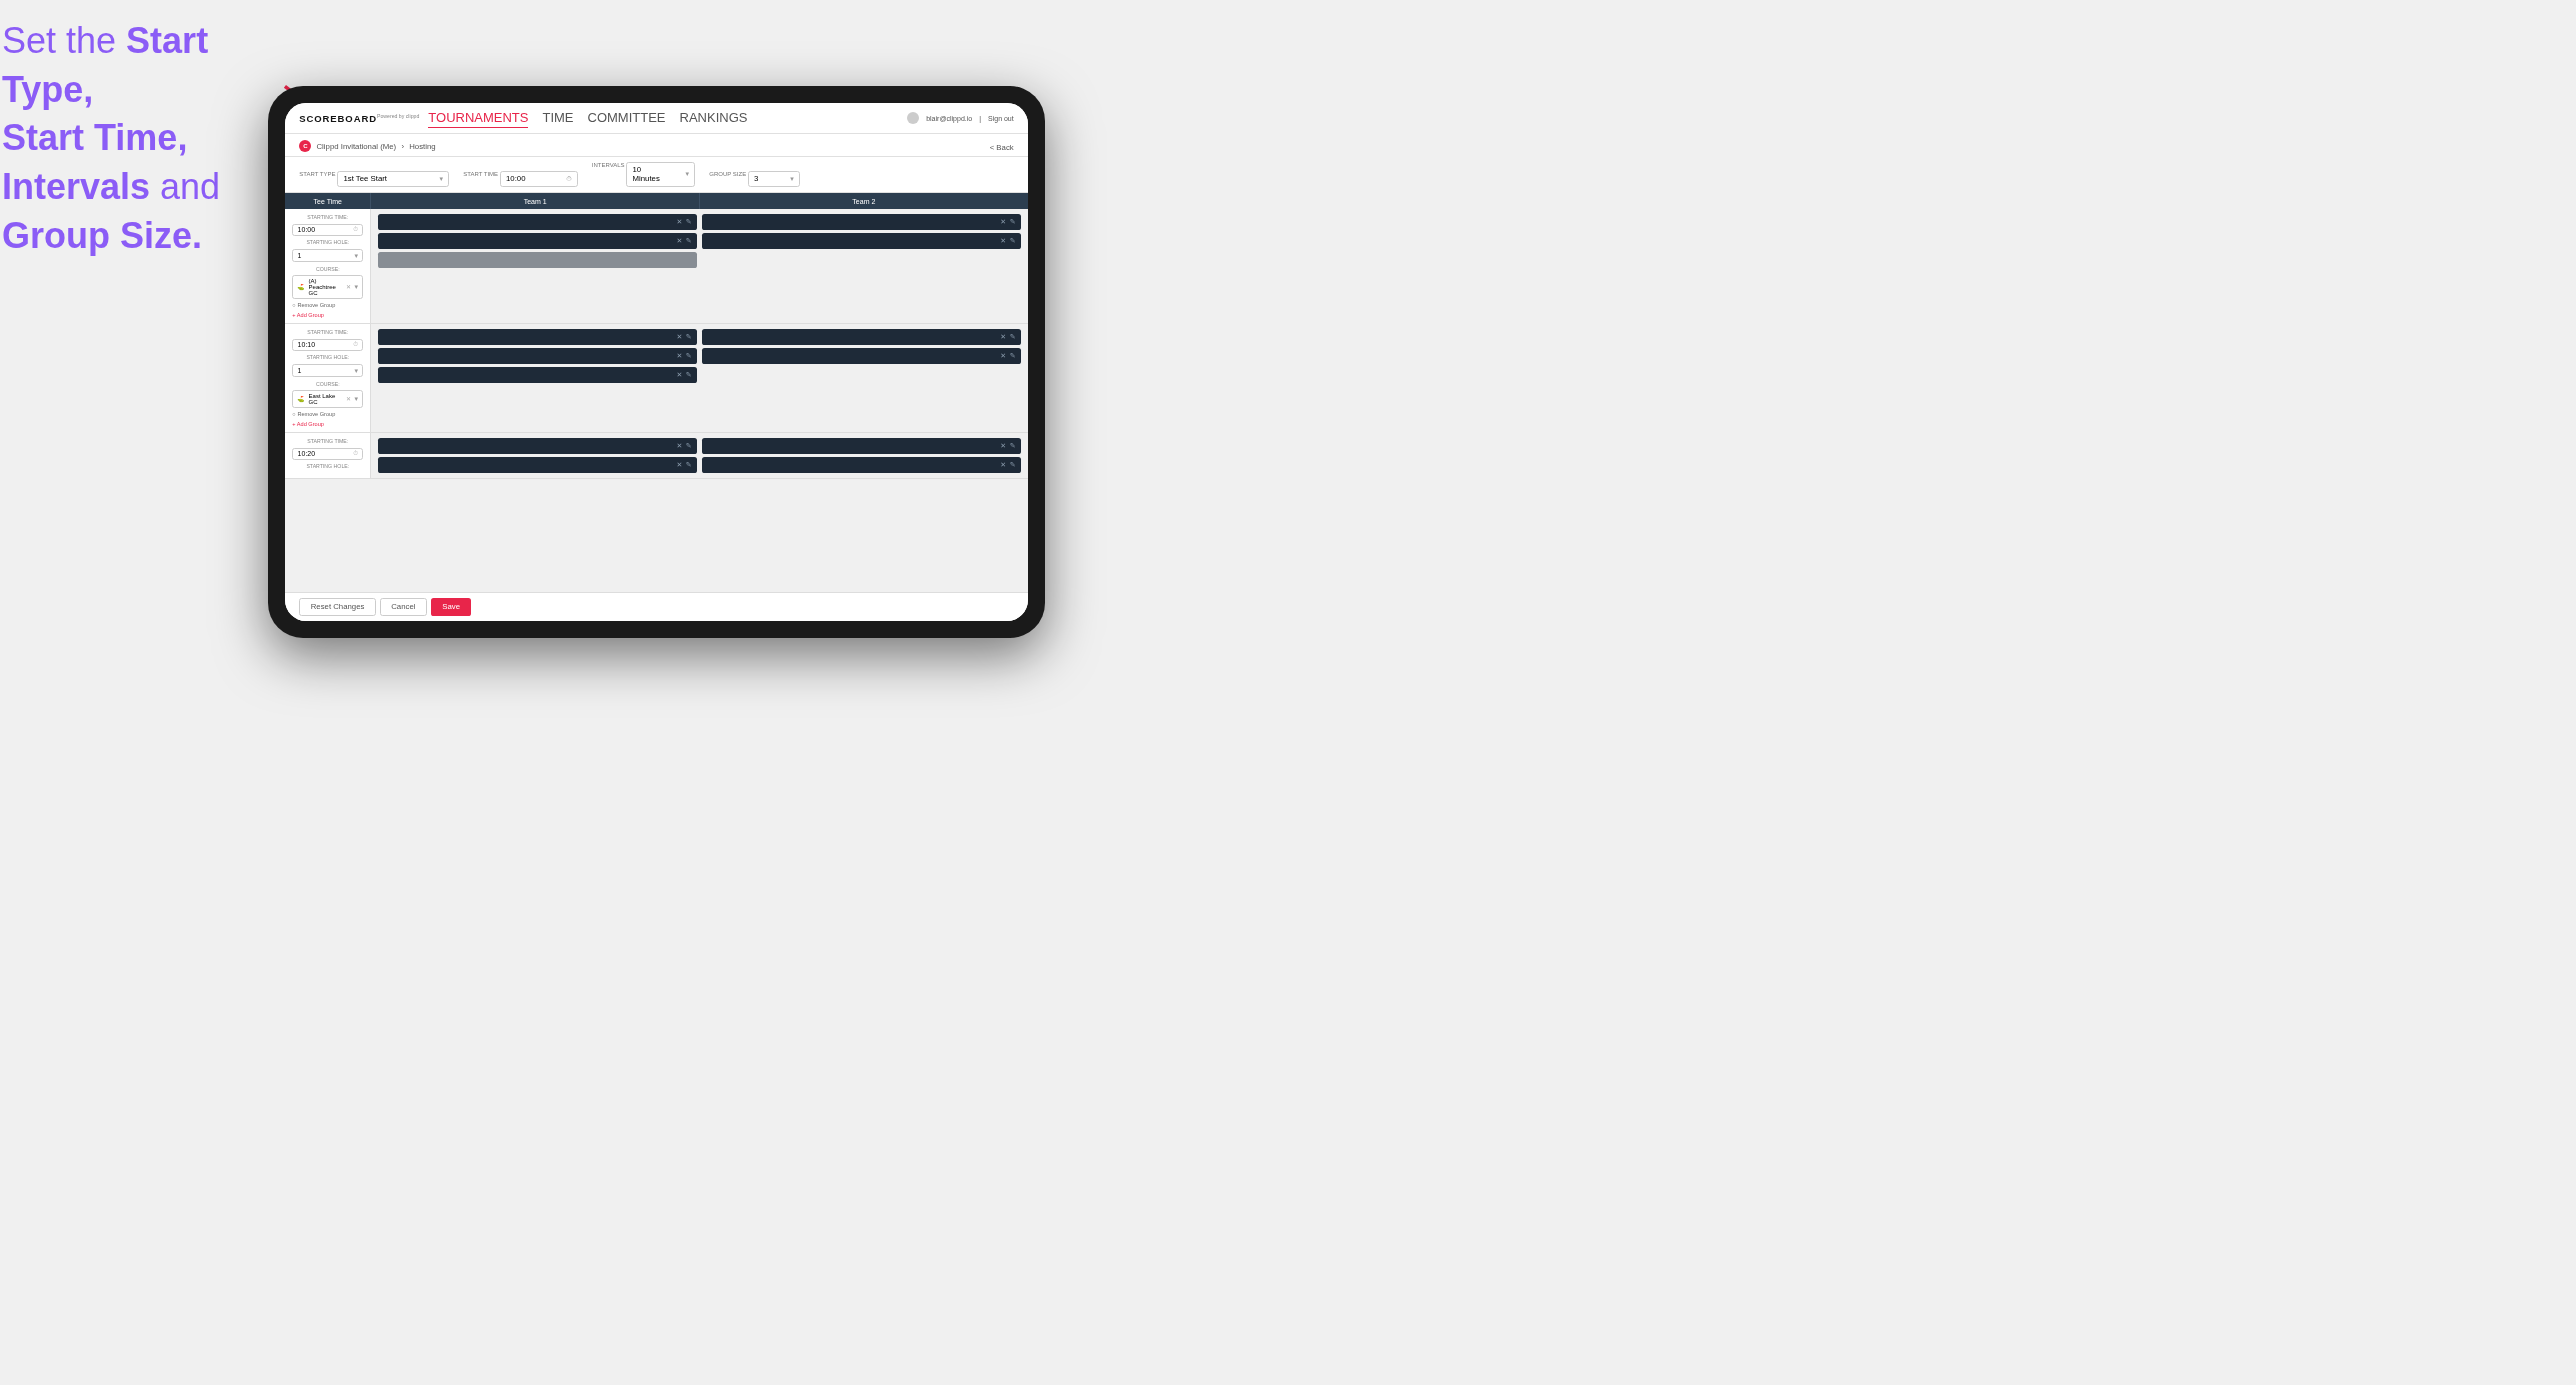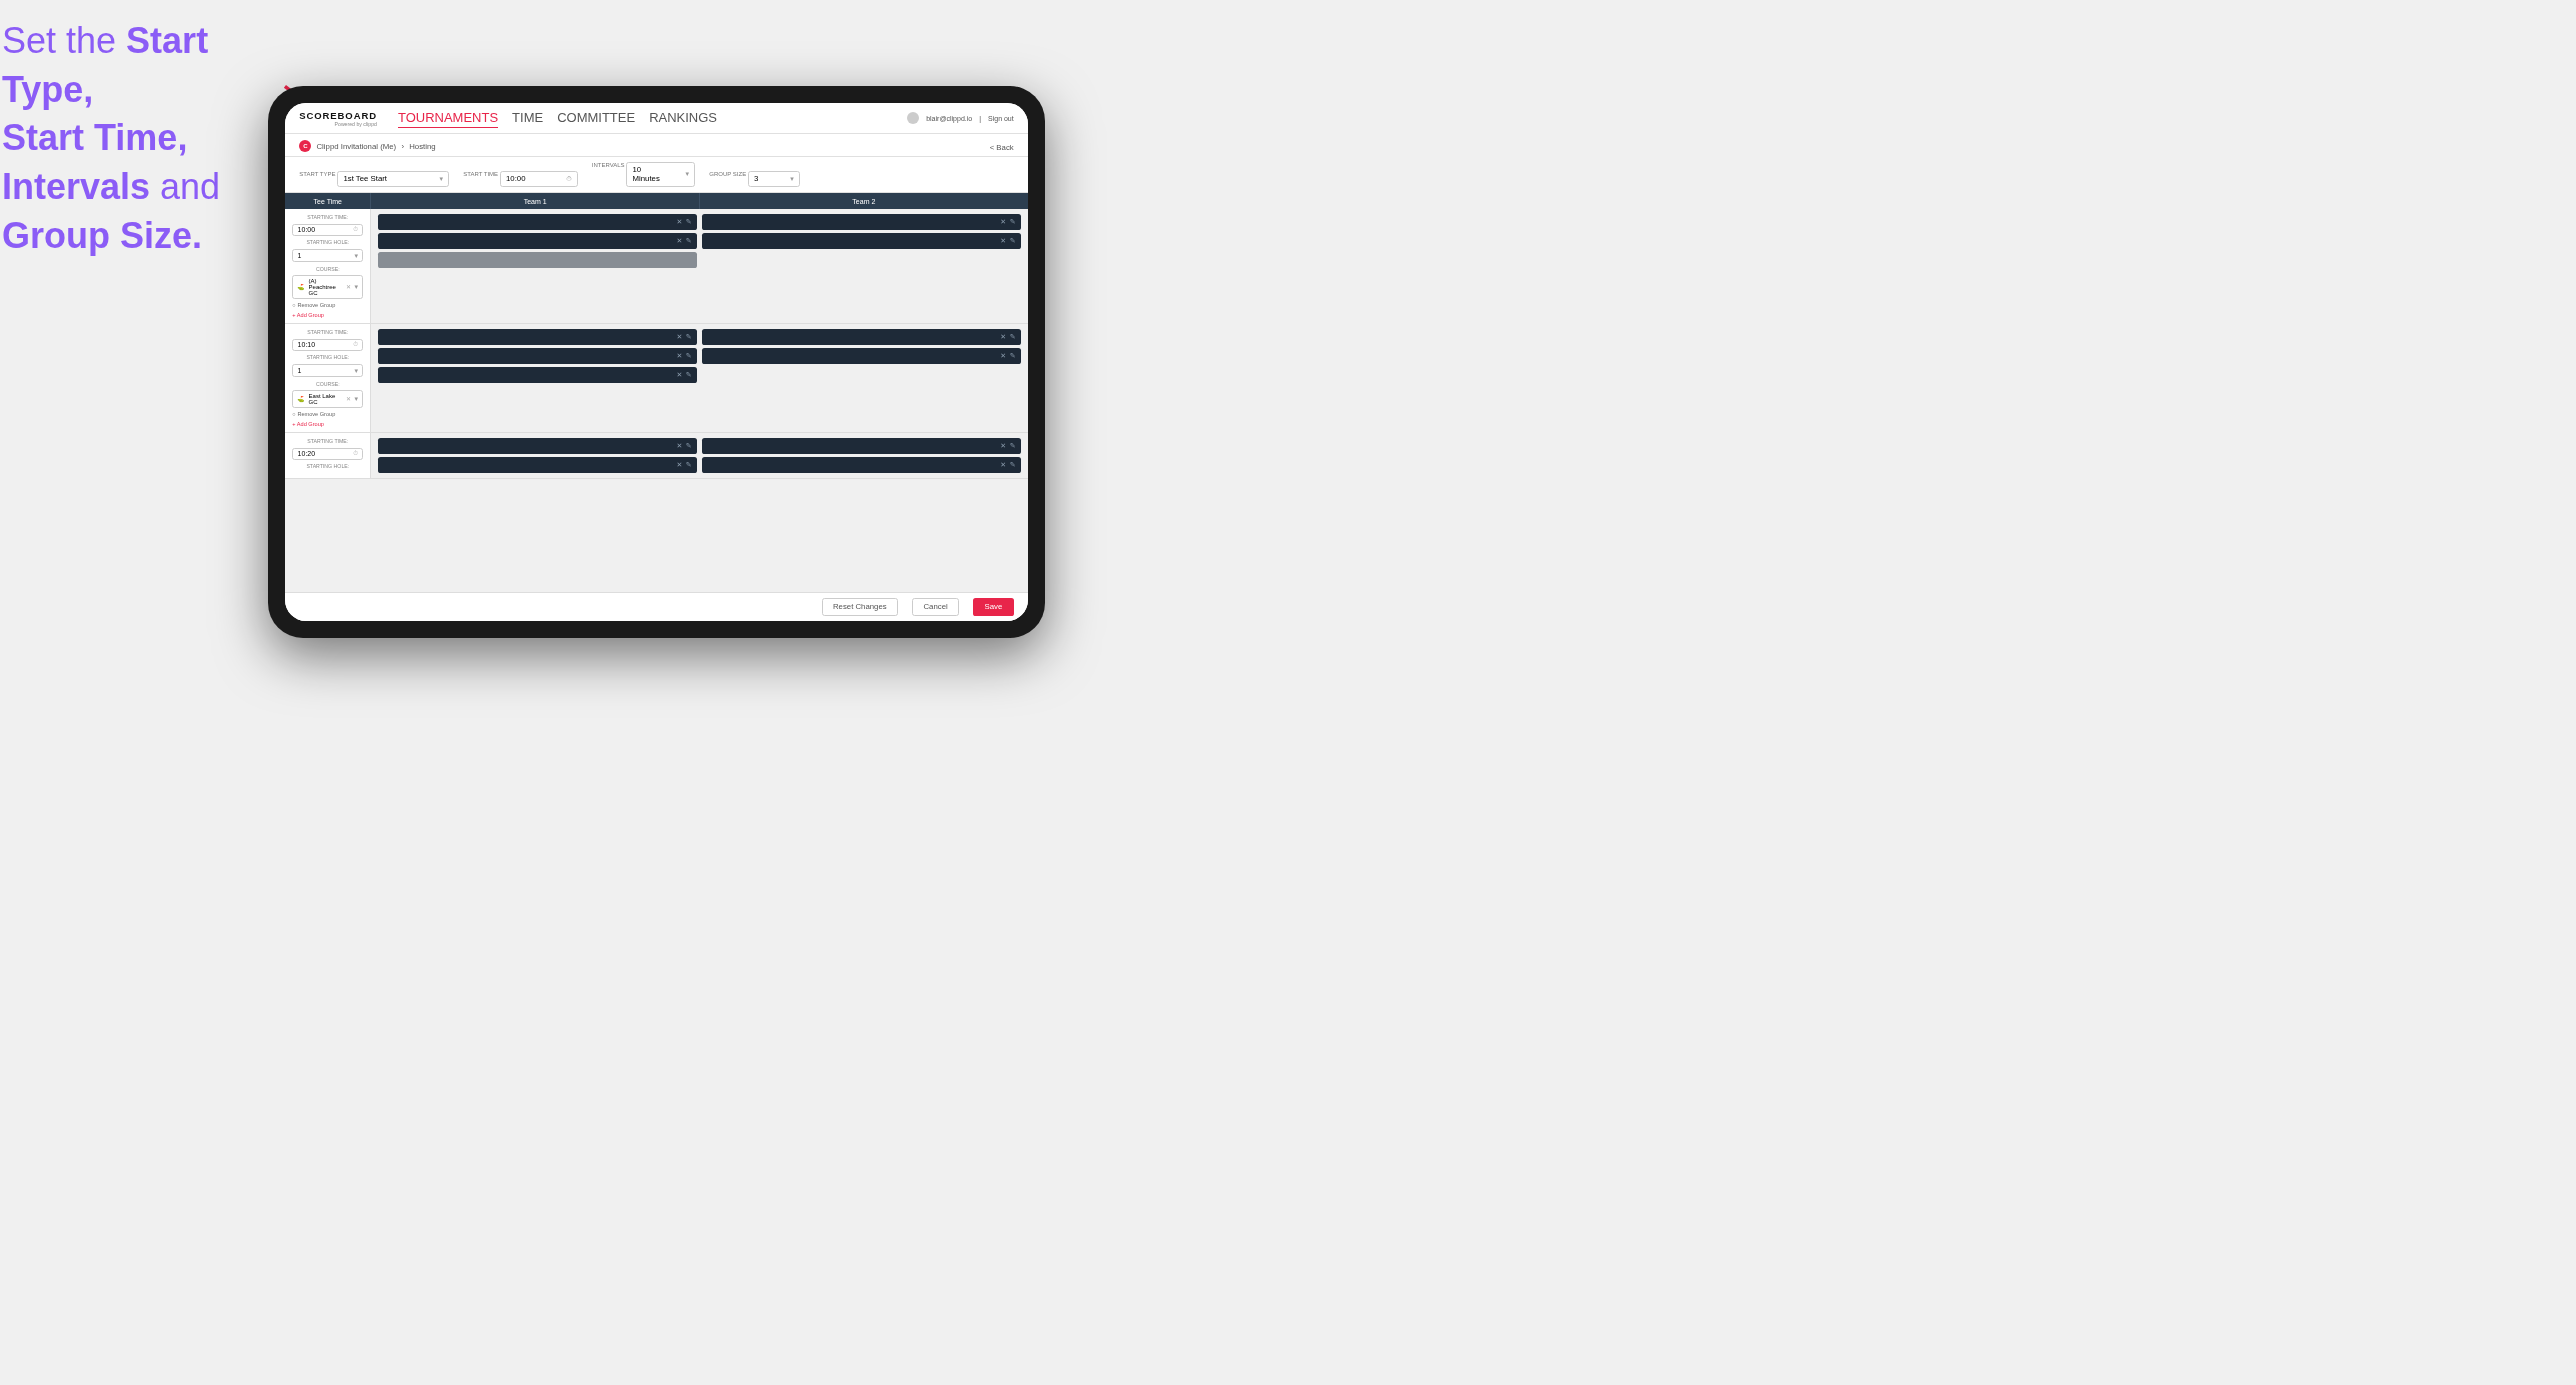--- a/index.html
+++ b/index.html
@@ -66,23 +66,21 @@
       background: #fff;
       border-bottom: 0.9px solid #e0e0e0;
       padding: 0 14px;
       display: flex;
       align-items: center;
       height: 31px;
       flex-shrink: 0;
     }
     .logo-area {
       display: flex;
-      flex-direction: column;
-      margin-right: 21px;
-      align-items: flex-end;
+      margin-right: 9px;
     }
     .logo-text {
       font-size: 9.5px;
       font-weight: 900;
       letter-spacing: 0.9px;
       color: #111;
     }
     .logo-sub {
       font-size: 5.2px;
       color: #888;
@@ -320,22 +318,21 @@
       color: #8899aa;
       font-size: 7px;
     }
 
     
     .footer {
       background: #fff;
       border-top: 0.9px solid #ddd;
       padding: 14px 14px;
       display: flex;
-      justify-content: flex-end;
-      gap: 14px;
+      gap: 4px;
       flex-shrink: 0;
       height: 28px;
       align-items: center;
     }
     .btn {
       padding: 3.5px 10.4px;
       border-radius: 2.6px;
       font-size: 7.8px;
       cursor: pointer;
       border: 0.9px solid transparent;

